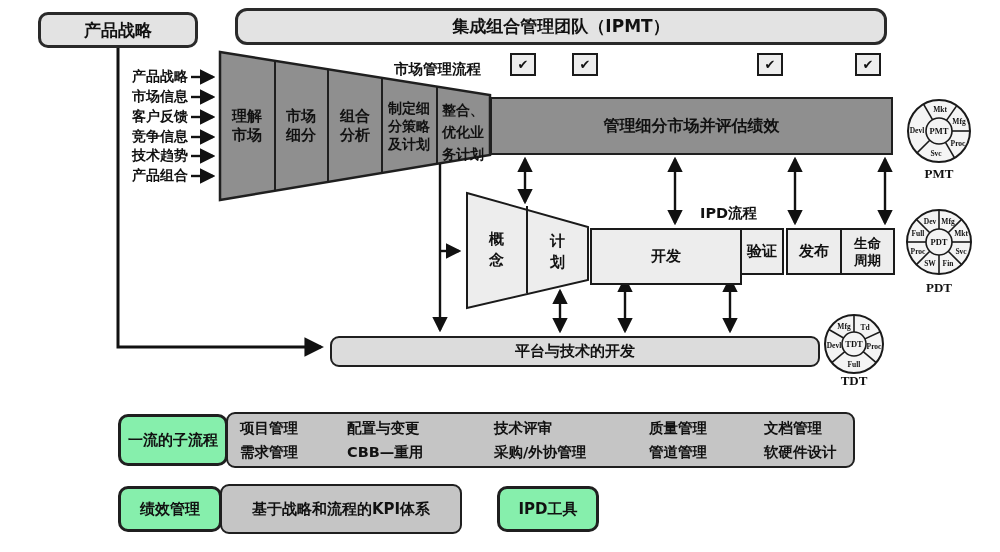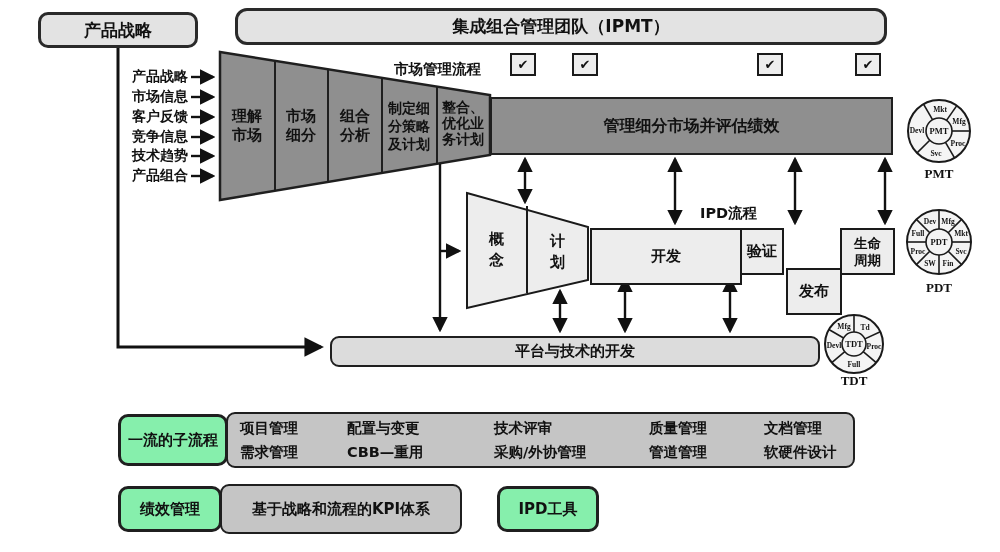--- a/index.html
+++ b/index.html
@@ -165,32 +165,32 @@
     <span class="b" style="font-size:13px;">✔</span>
     </div>
   <div class="abs ctr chk" style="left:855px;top:53px;width:26px;height:23px;">
     <span class="b" style="font-size:13px;">✔</span>
     </div>
 
   <div class="abs b funlbl" style="left:225px;top:107px;width:44px;">理解市场</div>
   <div class="abs b funlbl" style="left:279px;top:107px;width:44px;">市场细分</div>
   <div class="abs b funlbl" style="left:333px;top:107px;width:44px;">组合分析</div>
   <div class="abs b funlbl" style="left:384px;top:99px;width:50px;font-size:14px;line-height:18px;">制定细分策略及计划</div>
-  <div class="abs b funlbl" style="left:439px;top:99px;width:48px;font-size:14px;line-height:16px;">整合、优化业务计划</div>
+  <div class="abs b funlbl" style="left:439px;top:99px;width:48px;font-size:14px;line-height:22px;">整合、优化业务计划</div>
 
   <div class="abs ctr b" style="left:490px;top:97px;width:403px;height:58px;background:#8f8f8f;border:2.5px solid #1f1f1f;font-size:16px;">管理细分市场并评估绩效</div>
 
   <div class="abs b" style="left:700px;top:204px;width:80px;font-size:14.5px;">IPD流程</div>
 
   <div class="abs b funlbl" style="left:488px;top:229px;width:17px;font-size:15px;line-height:21px;">概念</div>
   <div class="abs b funlbl" style="left:549px;top:231px;width:17px;font-size:15px;line-height:21px;">计划</div>
 
   <div class="abs ctr b ipdbox" style="left:590px;top:228px;width:152px;height:57px;font-size:15px;">开发</div>
   <div class="abs ctr b ipdbox" style="left:740px;top:228px;width:44px;height:47px;font-size:15px;">验证</div>
-  <div class="abs ctr b ipdbox" style="left:786px;top:228px;width:56px;height:47px;font-size:15px;margin-top:40px;">发布</div>
+  <div class="abs ctr b ipdbox" style="left:786px;top:228px;width:56px;height:47px;font-size:15px;">发布</div>
   <div class="abs ctr b ipdbox funlbl" style="left:840px;top:228px;width:55px;height:47px;font-size:13.5px;line-height:17px;padding:0 12px;">生命周期</div>
 
   <div class="abs ctr b" style="left:330px;top:336px;width:490px;height:31px;background:#dcdcdc;border:2.5px solid #1f1f1f;border-radius:9px;font-size:15px;">平台与技术的开发</div>
 
   <div class="abs ctr b darkbox" style="left:118px;top:414px;width:110px;height:52px;font-size:15px;">一流的子流程</div>
   <div class="abs panel" style="left:226px;top:412px;width:629px;height:56px;">
     <span class="abs b" style="left:12px;top:5px;font-size:14.5px;">项目管理</span>
     <span class="abs b" style="left:119px;top:5px;font-size:14.5px;">配置与变更</span>
     <span class="abs b" style="left:266px;top:5px;font-size:14.5px;">技术评审</span>
     <span class="abs b" style="left:421px;top:5px;font-size:14.5px;">质量管理</span>

